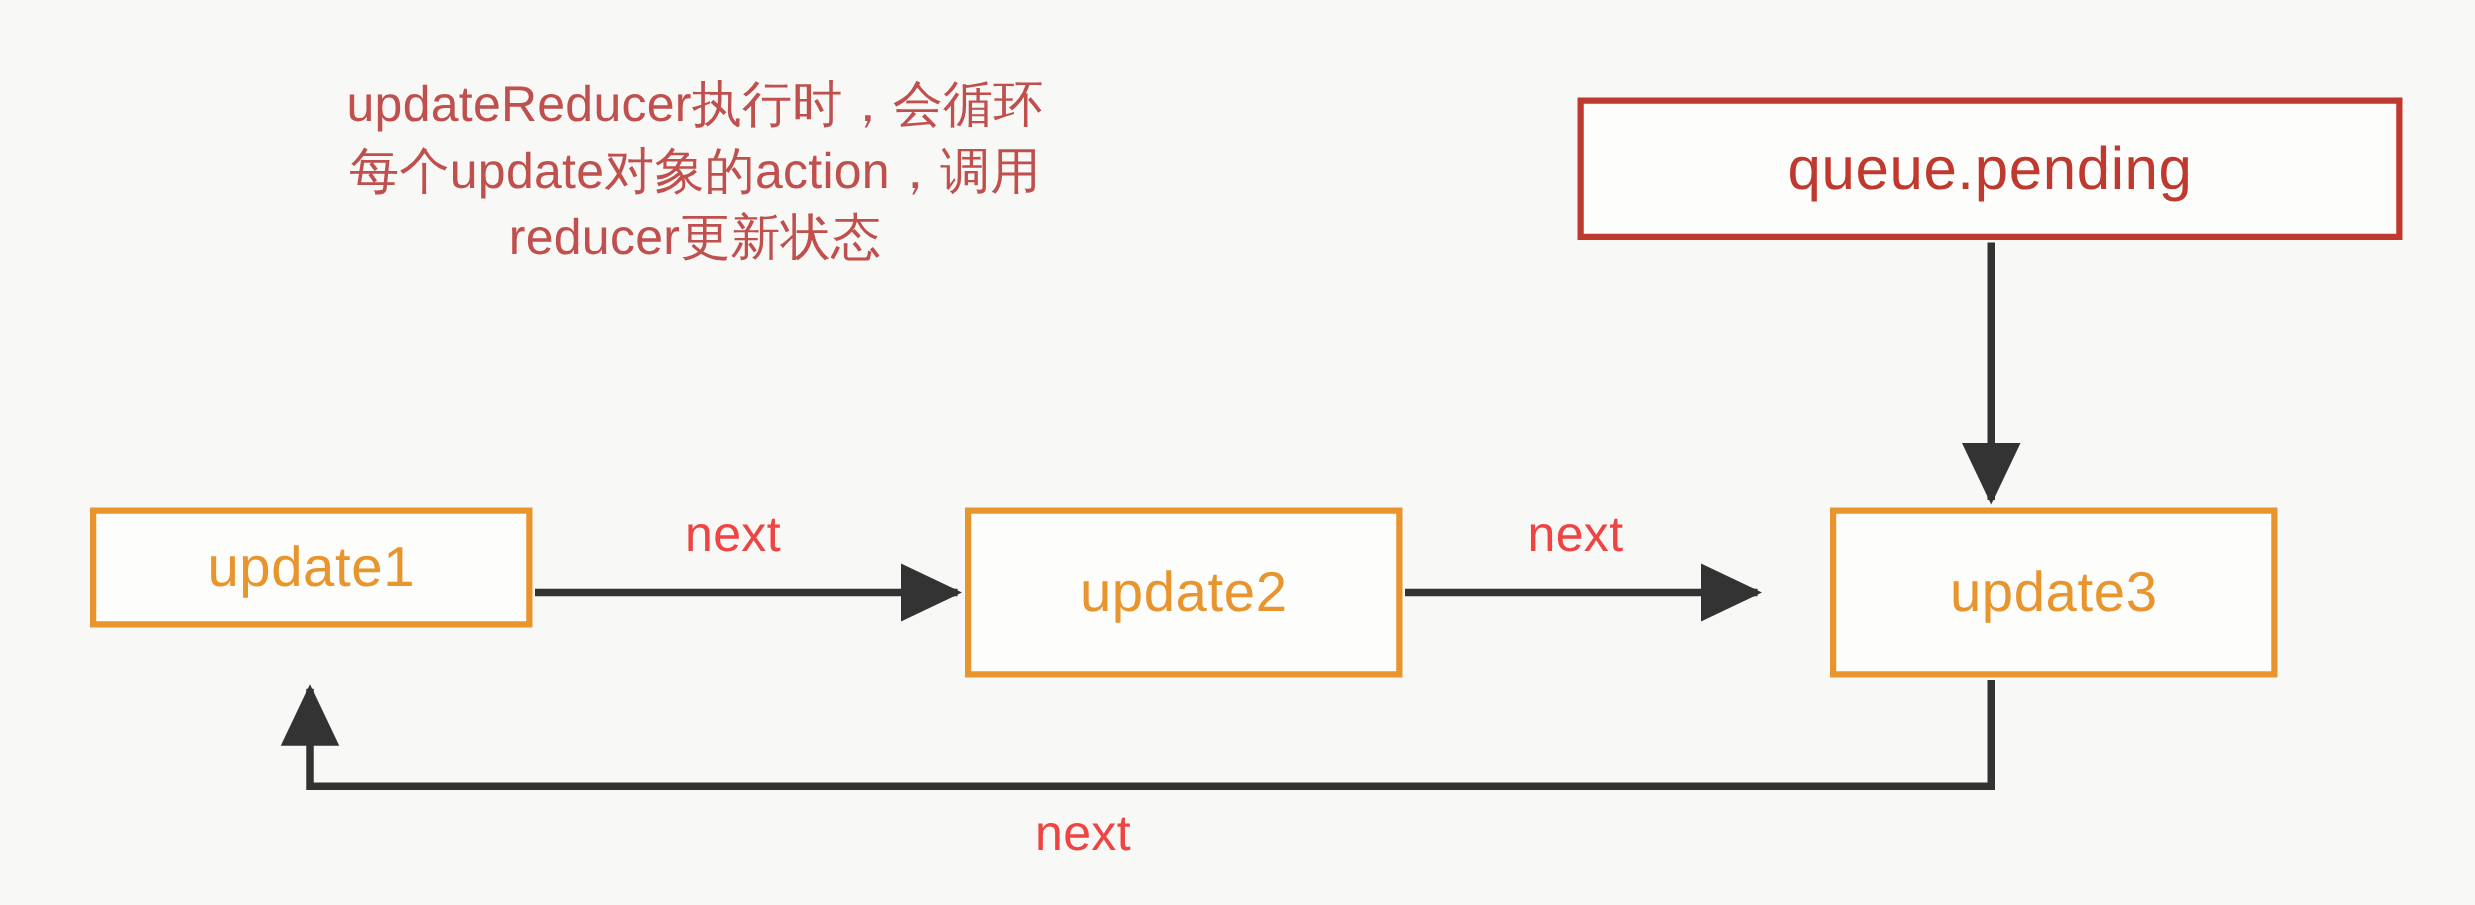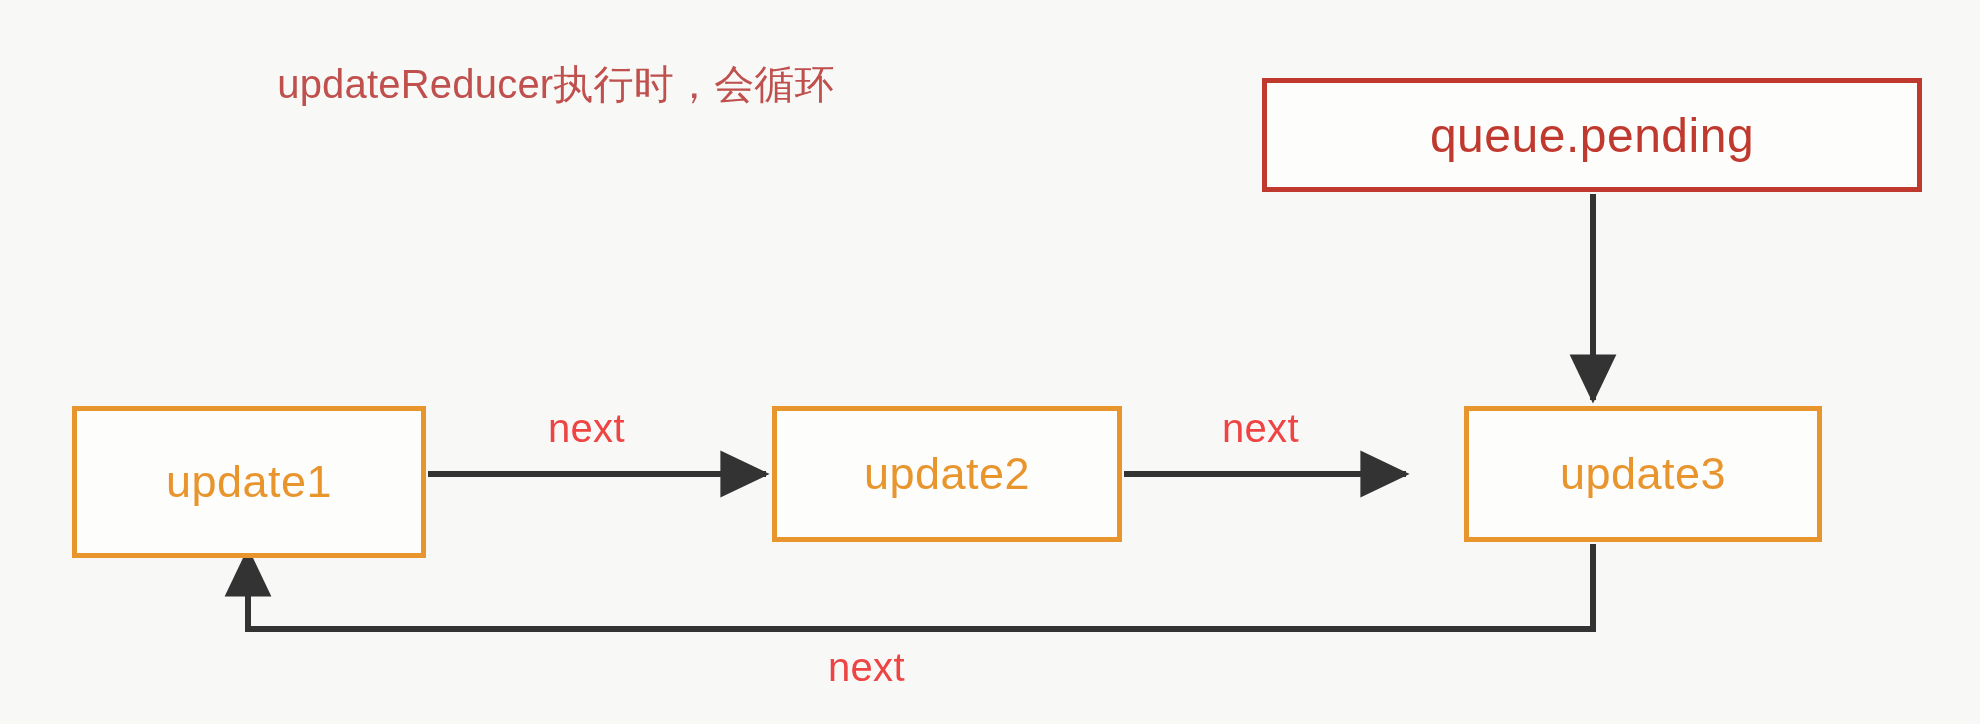--- a/index.html
+++ b/index.html
@@ -74,21 +74,21 @@
     left: 1262px;
     top: 78px;
     width: 660px;
     height: 114px;
   }
 
   #box-update1 {
     left: 72px;
     top: 406px;
     width: 354px;
-    height: 152px;
+    height: 96px;
   }
 
   #box-update2 {
     left: 772px;
     top: 406px;
     width: 350px;
     height: 136px;
   }
 
   #box-update3 {
@@ -127,20 +127,22 @@
 
     <line x1="428" y1="474" x2="766" y2="474" stroke="#333333" stroke-width="6" marker-end="url(#arrowhead)"></line>
 
     <line x1="1124" y1="474" x2="1406" y2="474" stroke="#333333" stroke-width="6" marker-end="url(#arrowhead)"></line>
 
     <path d="M1593,544 L1593,629 L248,629 L248,551" fill="none" stroke="#333333" stroke-width="6" stroke-linejoin="miter" marker-end="url(#arrowhead)"></path>
   </svg>
 
   <div class="note">
     <span class="note-line">updateReducer执行时，会循环</span>
+    <span class="note-line">每个update对象的action，调用</span>
+    <span class="note-line">reducer更新状态</span>
   </div>
 
   <div id="box-queue-pending" class="box box-red">
     <span>queue.pending</span>
   </div>
 
   <div id="box-update1" class="box box-orange">
     <span>update1</span>
   </div>
 

